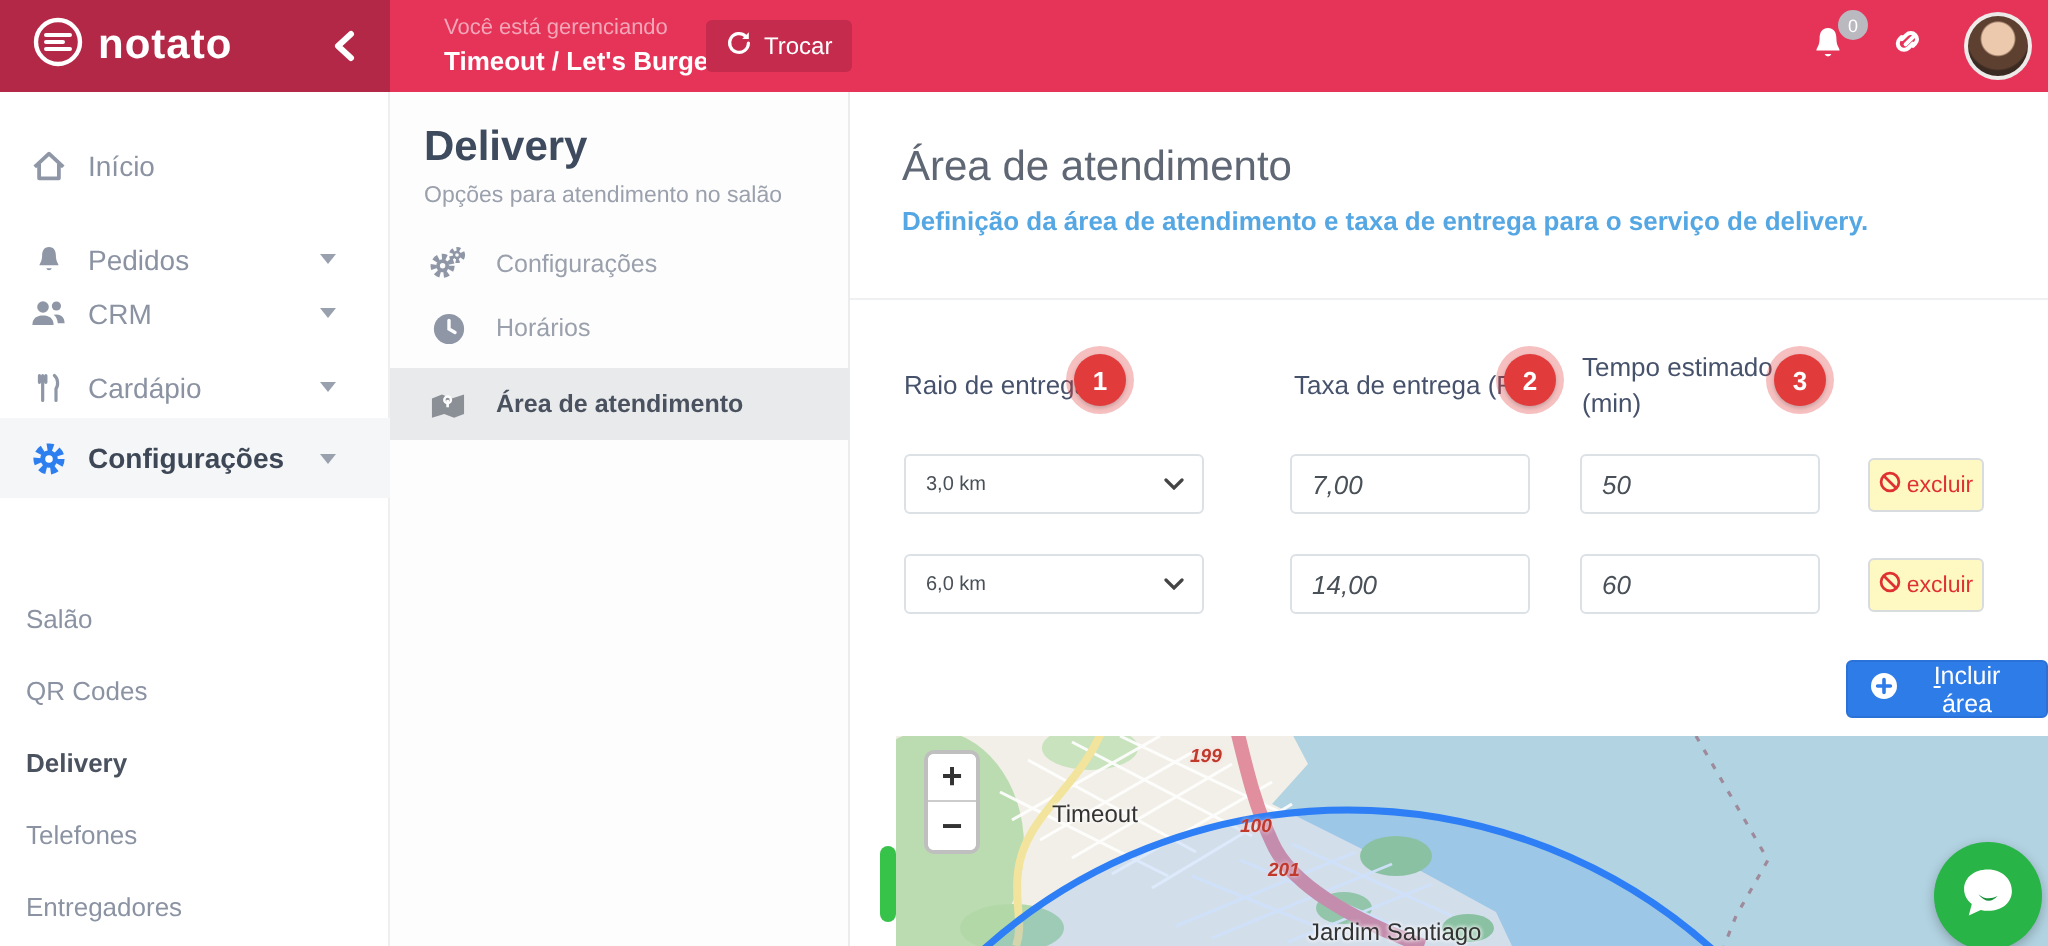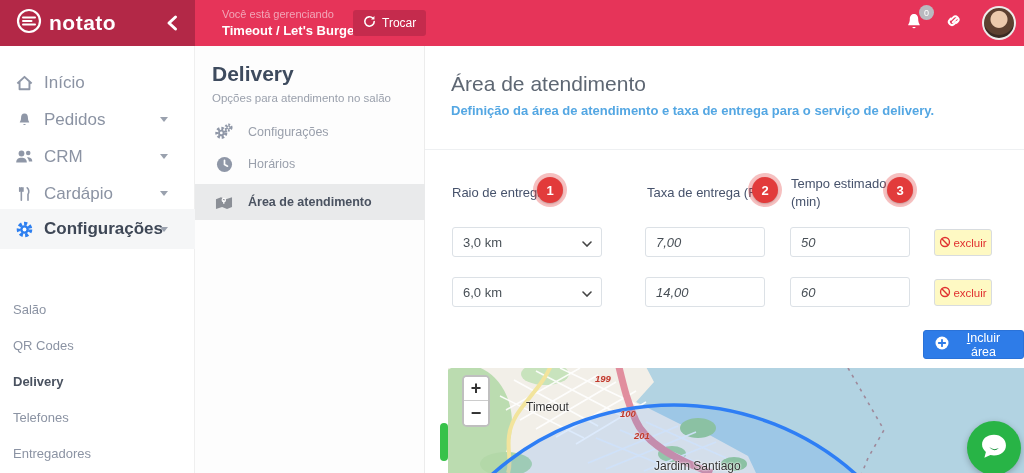--- a/index.html
+++ b/index.html
@@ -18,21 +18,21 @@
   .managing-value { display:block; font-size:13px; font-weight:bold; color:#fff; }
   .trocar-btn { position:absolute; left:353px; top:10px; height:26px; padding:0 10px; background:#c52b4d; border:none; border-radius:3px; color:#fff; font-size:12px; font-family:inherit; display:flex; align-items:center; gap:6px; cursor:pointer; }
   .top-icons { position:absolute; right:8px; top:0; height:46px; display:flex; align-items:center; gap:18px; }
   .bell-wrap { position:relative; width:22px; height:24px; cursor:pointer; }
   .bell-badge { position:absolute; top:-6px; right:-8px; min-width:15px; height:15px; border-radius:8px; background:#b9b9bf; color:#fff; font-size:9px; display:flex; align-items:center; justify-content:center; }
   .avatar { width:34px; height:34px; border-radius:50%; border:2px solid rgba(255,255,255,.9); cursor:pointer;
             background: radial-gradient(circle at 50% 38%, #ecc9ac 0 8px, #5d4030 9px 15px, #3a2a22 16px); }
 
   
   .sidebar { position:absolute; left:0; top:46px; width:195px; height:427px; background:#fff; border-right:1px solid #efefef; }
-  .nav-item { position:absolute; left:0; width:195px; height:37px; display:flex; align-items:center; cursor:pointer; color:#8b93a3; font-size:17px; }
+  .nav-item { position:absolute; left:0; width:195px; height:37px; display:flex; align-items:center; cursor:pointer; color:#8b93a3; font-size:14px; }
   .nav-item .nav-ico { width:22px; display:flex; justify-content:center; margin-left:13px; }
   .nav-item .nav-label { margin-left:9px; }
   .nav-item .caret { position:absolute; left:160px; width:0; height:0; border-left:4px solid transparent; border-right:4px solid transparent; border-top:5px solid #9aa1ae; }
   .nav-item.active { background:#f5f6f7; color:#3e4756; font-weight:bold; }
   .sub-item { position:absolute; left:0; width:195px; height:36px; display:flex; align-items:center; padding-left:13px; font-size:13px; color:#8b93a3; cursor:pointer; }
   .sub-item.active { color:#4a5260; font-weight:bold; }
 
   
   .panel { position:absolute; left:195px; top:46px; width:230px; height:427px; background:#fdfdfd; border-right:1px solid #ececec; }
   .panel-title { position:absolute; left:17px; top:16px; font-size:21px; font-weight:600; color:#3e4b5e; }
@@ -45,21 +45,21 @@
   
   .main { position:absolute; left:425px; top:46px; width:599px; height:427px; background:#fff; }
   .main-title { position:absolute; left:26px; top:26px; font-size:21px; font-weight:400; color:#5e6773; }
   .main-desc { position:absolute; left:26px; top:57px; font-size:13px; font-weight:600; color:#54a7e3; }
   .divider { position:absolute; left:0; top:103px; width:599px; height:1px; background:#eef0f2; }
 
   .col-label { position:absolute; font-size:13px; color:#46526b; }
   .badge { position:absolute; width:34px; height:34px; border-radius:50%; background:rgba(226,59,59,.32); display:flex; align-items:center; justify-content:center; }
   .badge-in { width:26px; height:26px; border-radius:50%; background:#e23b3b; color:#fff; font-size:13px; font-weight:bold; display:flex; align-items:center; justify-content:center; box-shadow:0 1px 2px rgba(0,0,0,.2); }
 
-  .sel { position:absolute; width:150px; height:30px; border:1px solid #dce1e6; border-radius:3px; background:#fff; display:flex; align-items:center; padding:0 10px; font-size:13px; color:#495057; cursor:pointer; }
+  .sel { position:absolute; width:150px; height:30px; border:1px solid #dce1e6; border-radius:3px; background:#fff; display:flex; align-items:center; padding:0 10px; font-size:10px; color:#495057; cursor:pointer; }
   .sel .sel-caret { position:absolute; right:9px; }
   .txt { position:absolute; width:120px; height:30px; border:1px solid #dce1e6; border-radius:3px; padding:0 10px; font-size:13px; color:#495057; font-family:inherit; background:#fff;font-style:italic; }
   .del-btn { position:absolute; width:58px; height:27px; background:#fef9c3; border:1px solid #d8dcdf; border-radius:3px; color:#e03131; font-size:11.5px; font-family:inherit; display:flex; align-items:center; justify-content:center; gap:2px; cursor:pointer; }
   .add-btn { position:absolute; left:498px; top:284px; height:29px; padding:0 11px; background:#2e7ce8; border:1px solid #2a72d8; border-radius:3px; color:#fff; font-size:12.5px; font-family:inherit; display:flex; align-items:center; gap:6px; cursor:pointer; }
   .add-btn .btn-label { display:inline-block; }
   .add-btn .btn-label::first-letter { text-decoration:underline; }
 
   
   .map { position:absolute; left:448px; top:368px; width:576px; height:105px; overflow:hidden; background:#b2d3e2; }
   .map svg.map-bg { position:absolute; left:0; top:0; }
@@ -128,21 +128,21 @@
 
   <nav class="sidebar">
     <div class="nav-item" style="top:18px">
       <span class="nav-ico">
         <svg width="19" height="18" viewBox="0 0 20 18">
             <path d="M2.5 9.5 L10 2.5 L17.5 9.5 M4.8 8 V15.5 H15.2 V8" fill="none" stroke="#8f97a7" stroke-width="2" stroke-linejoin="round"></path>
           </svg>
       </span>
       <span class="nav-label">Início</span>
     </div>
-    <div class="nav-item" style="top:55px">
+    <div class="nav-item" style="top:65px">
       <span class="nav-ico">
         <svg width="17" height="18" viewBox="0 0 20 22">
             <path d="M10 3 C6.8 3 5.8 5.6 5.8 8.3 C5.8 12 4.2 13.1 4.2 14.2 H15.8 C15.8 13.1 14.2 12 14.2 8.3 C14.2 5.6 13.2 3 10 3 Z M8.3 16 a1.8 1.8 0 0 0 3.4 0 Z" fill="#8f97a7"></path>
           </svg>
       </span>
       <span class="nav-label">Pedidos</span>
       <span class="caret"></span>
     </div>
     <div class="nav-item" style="top:92px">
       <span class="nav-ico">

